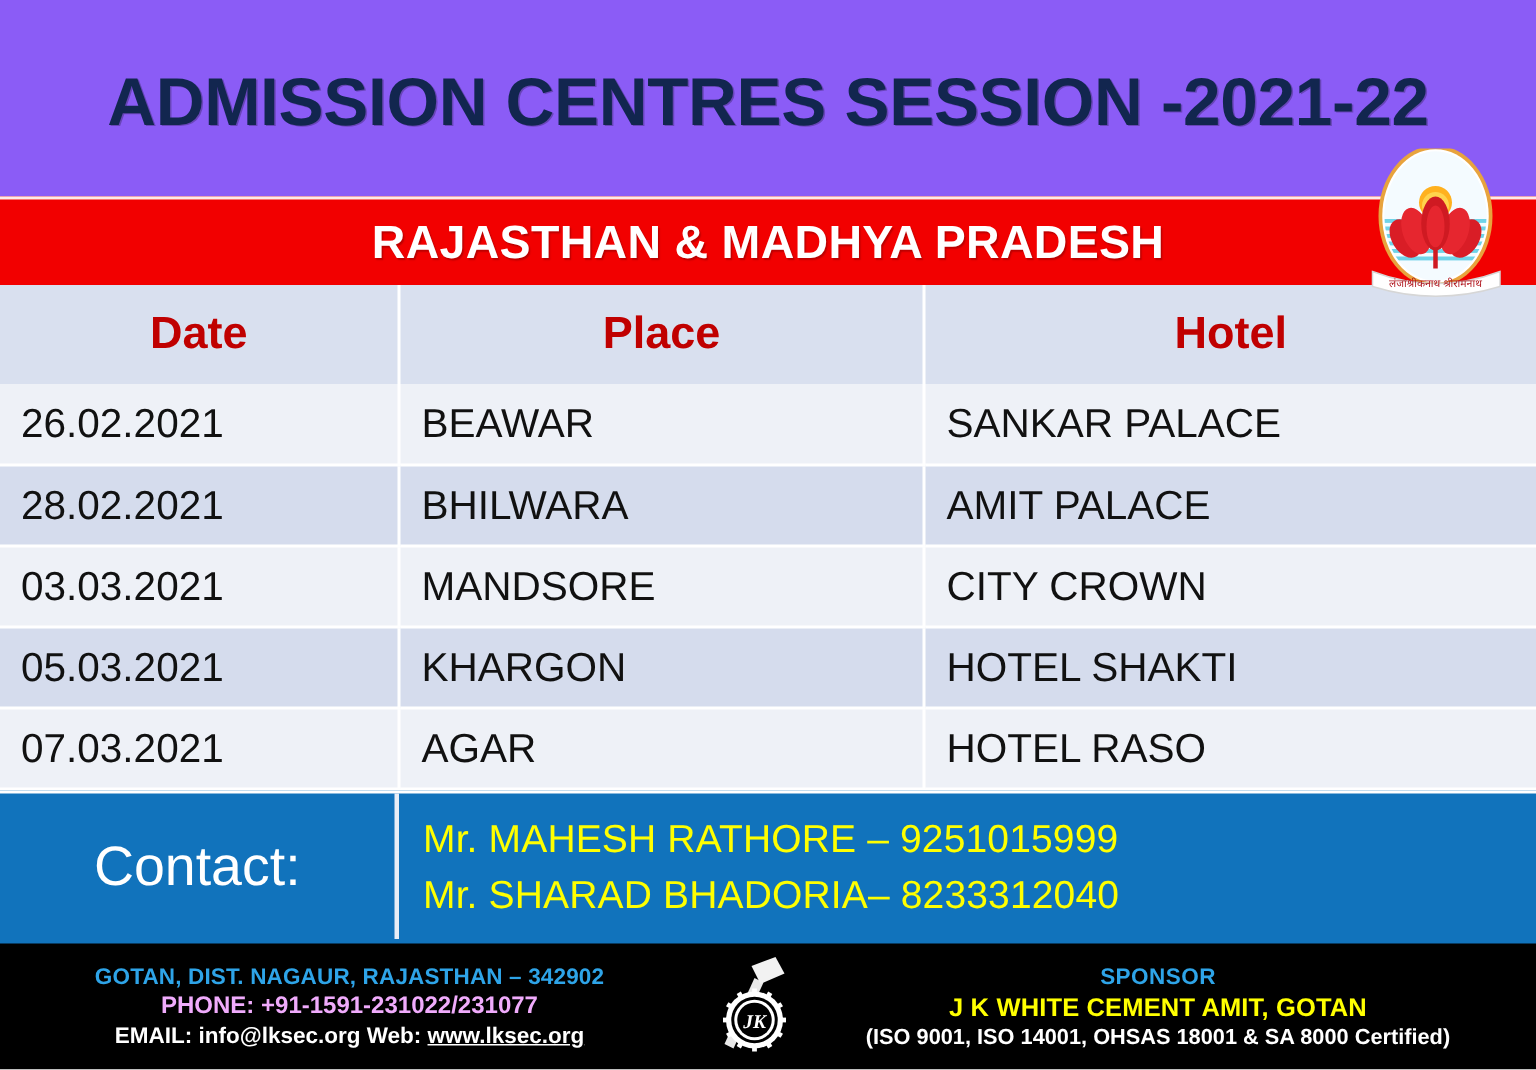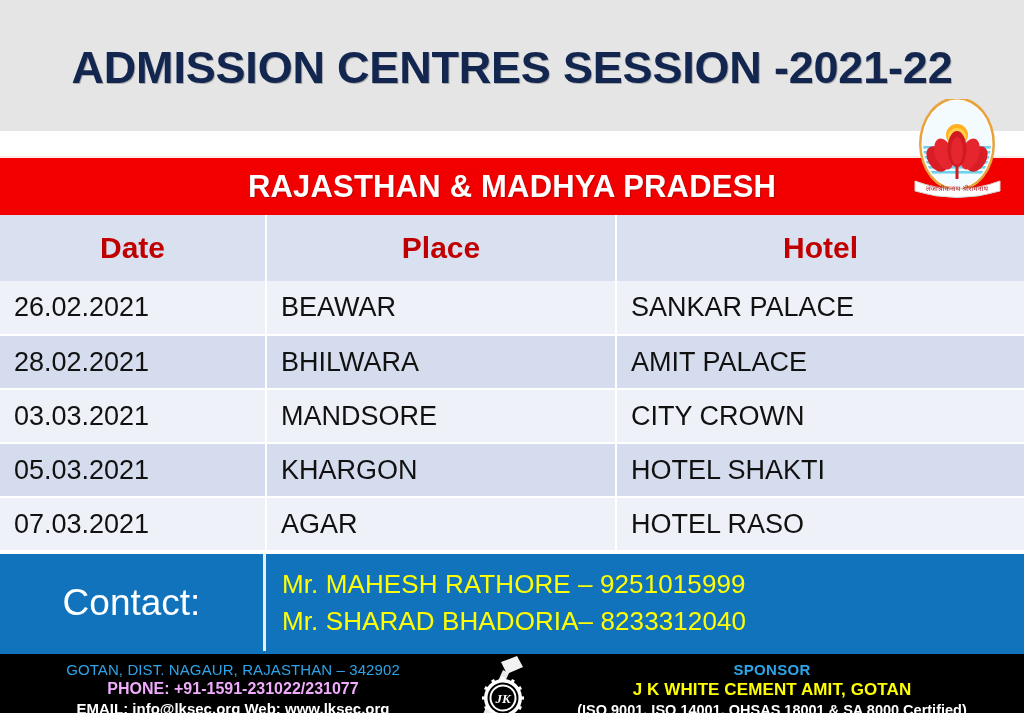--- a/index.html
+++ b/index.html
@@ -13,21 +13,21 @@
   .poster{
     position:relative;width:1024px;height:713px;
     background:#ffffff;
     display:flex;flex-direction:column;
   }
 
   
   .title-banner{
     position:relative;
     height:131px;
-    background:#e5e5e5;
+    background:#8b5cf6;
     display:flex;align-items:center;justify-content:center;
     flex:0 0 auto;
   }
   .title-text{
     font-size:45px;
     font-weight:bold;
     color:#12264f;
     letter-spacing:-0.2px;
     white-space:nowrap;
     text-shadow:1px 1px 0 rgba(0,0,0,.25);
@@ -36,21 +36,20 @@
 
   
   .sub-banner{
     position:relative;
     height:59px;
     background:#f20000;
     display:flex;align-items:center;justify-content:center;
     flex:0 0 auto;
     border-top:2px solid #fdebe9;
     box-sizing:border-box;
-    margin-top:25px;
   }
   .sub-banner-text{
     font-size:31px;font-weight:bold;color:#ffffff;
     letter-spacing:0.2px;white-space:nowrap;
     text-shadow:1px 1px 1px rgba(120,0,0,.45);
   }
 
   
   .logo-wrap{
     position:absolute;
@@ -148,21 +147,21 @@
   }
   .footer-left{
     width:460px;
     text-align:center;
     display:flex;flex-direction:column;
     justify-content:center;
     gap:2px;
     padding-left:6px;
     box-sizing:border-box;
   }
-  .footer-addr{color:#2ea4e8;font-size:15px;font-weight:normal;letter-spacing:.1px;white-space:nowrap;}
+  .footer-addr{color:#2ea4e8;font-size:15px;font-weight:bold;letter-spacing:.1px;white-space:nowrap;}
   .footer-phone{color:#f0abfc;font-size:16px;font-weight:bold;white-space:nowrap;}
   .footer-email{color:#ffffff;font-size:15px;font-weight:bold;white-space:nowrap;}
   .footer-email .web-link{text-decoration:underline;}
 
   .footer-logo{
     width:80px;display:flex;align-items:center;justify-content:center;
   }
   .footer-logo svg{display:block;}
 
   .footer-right{

